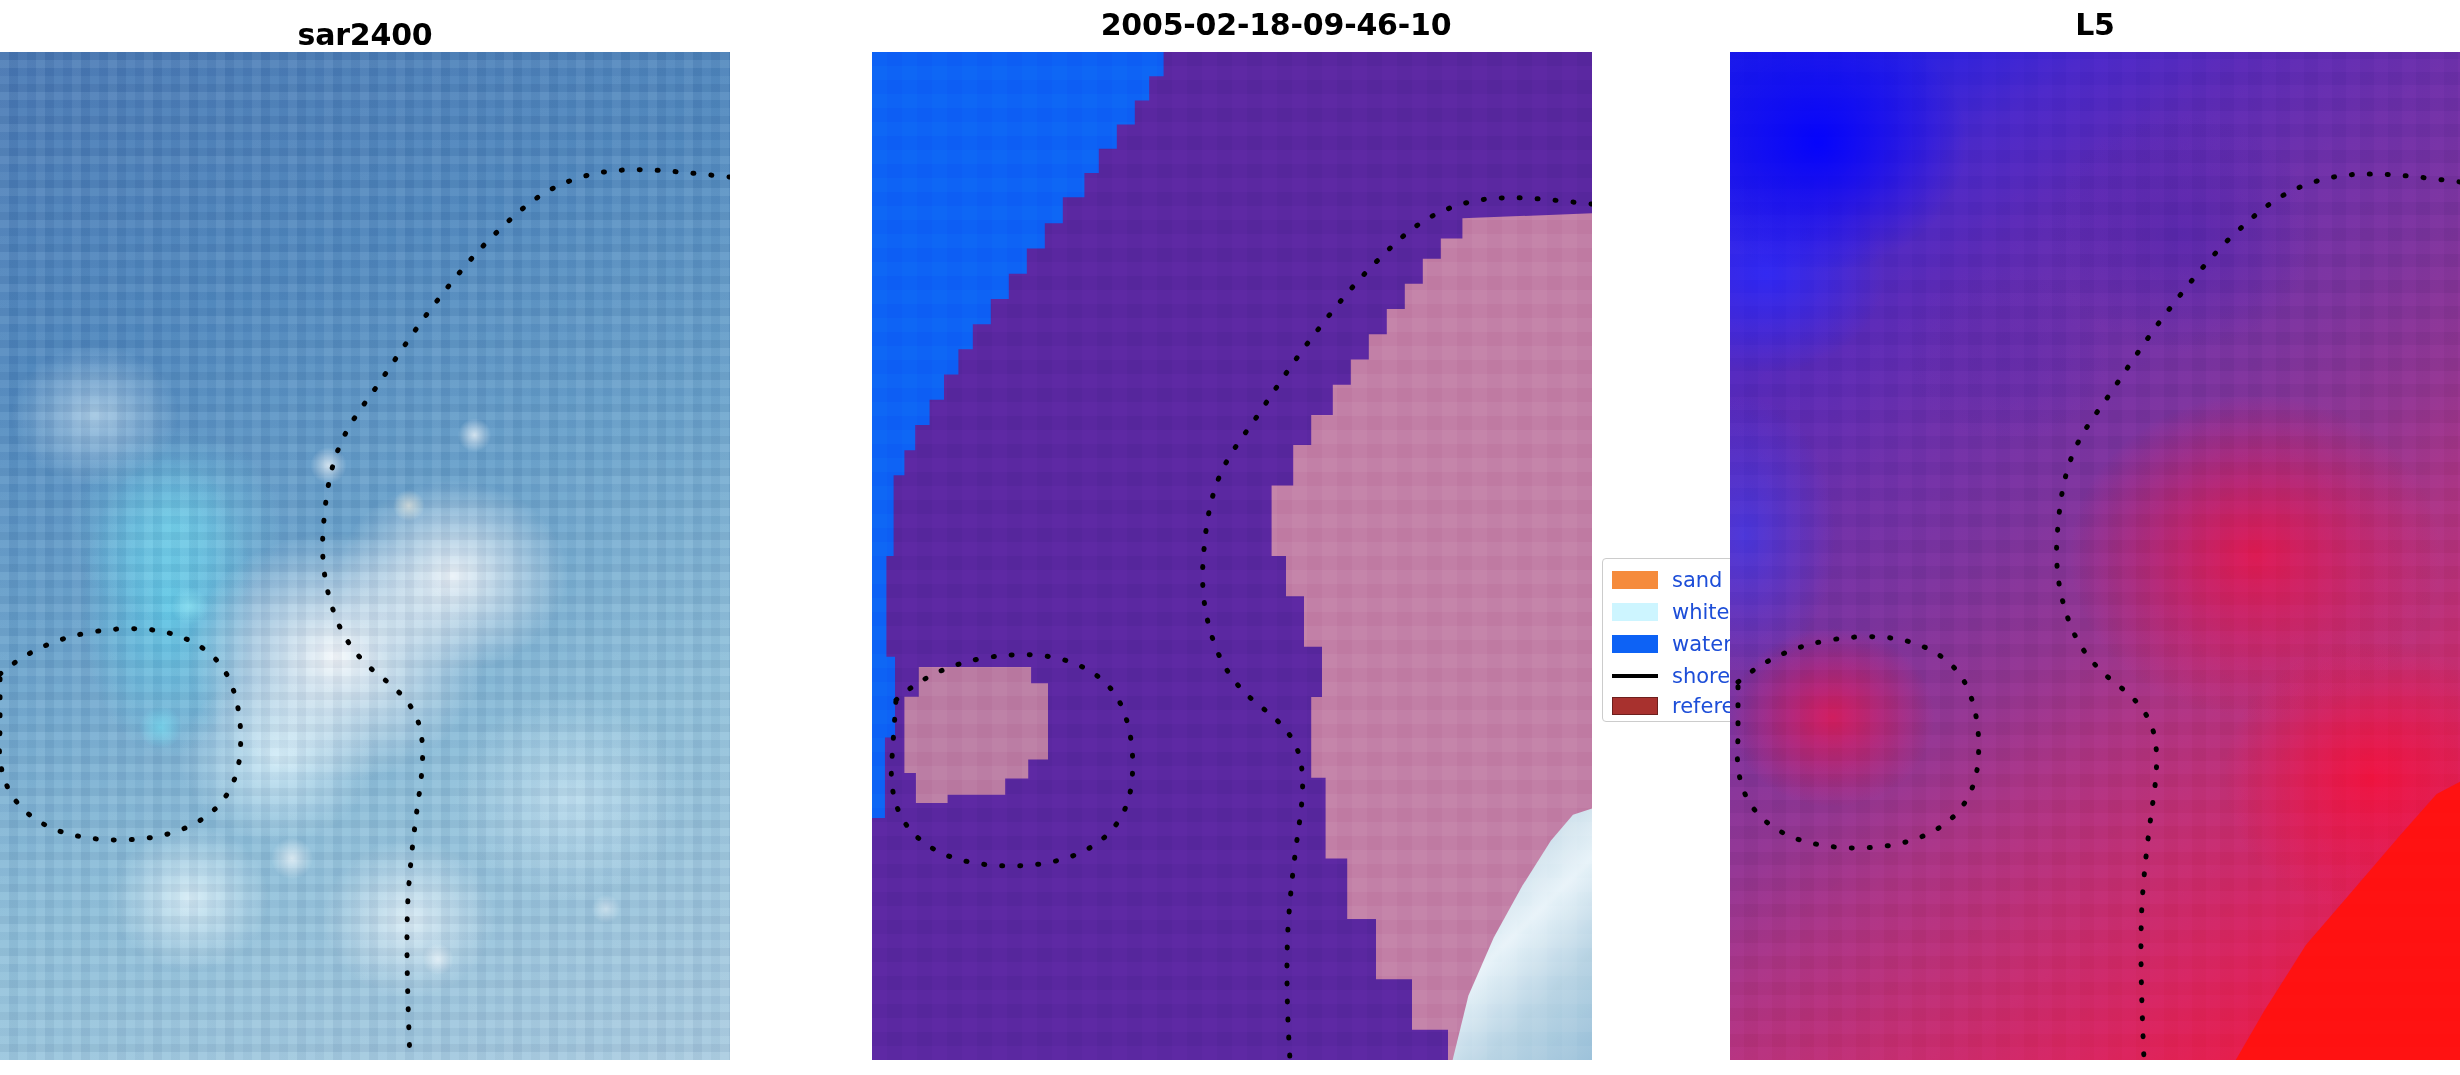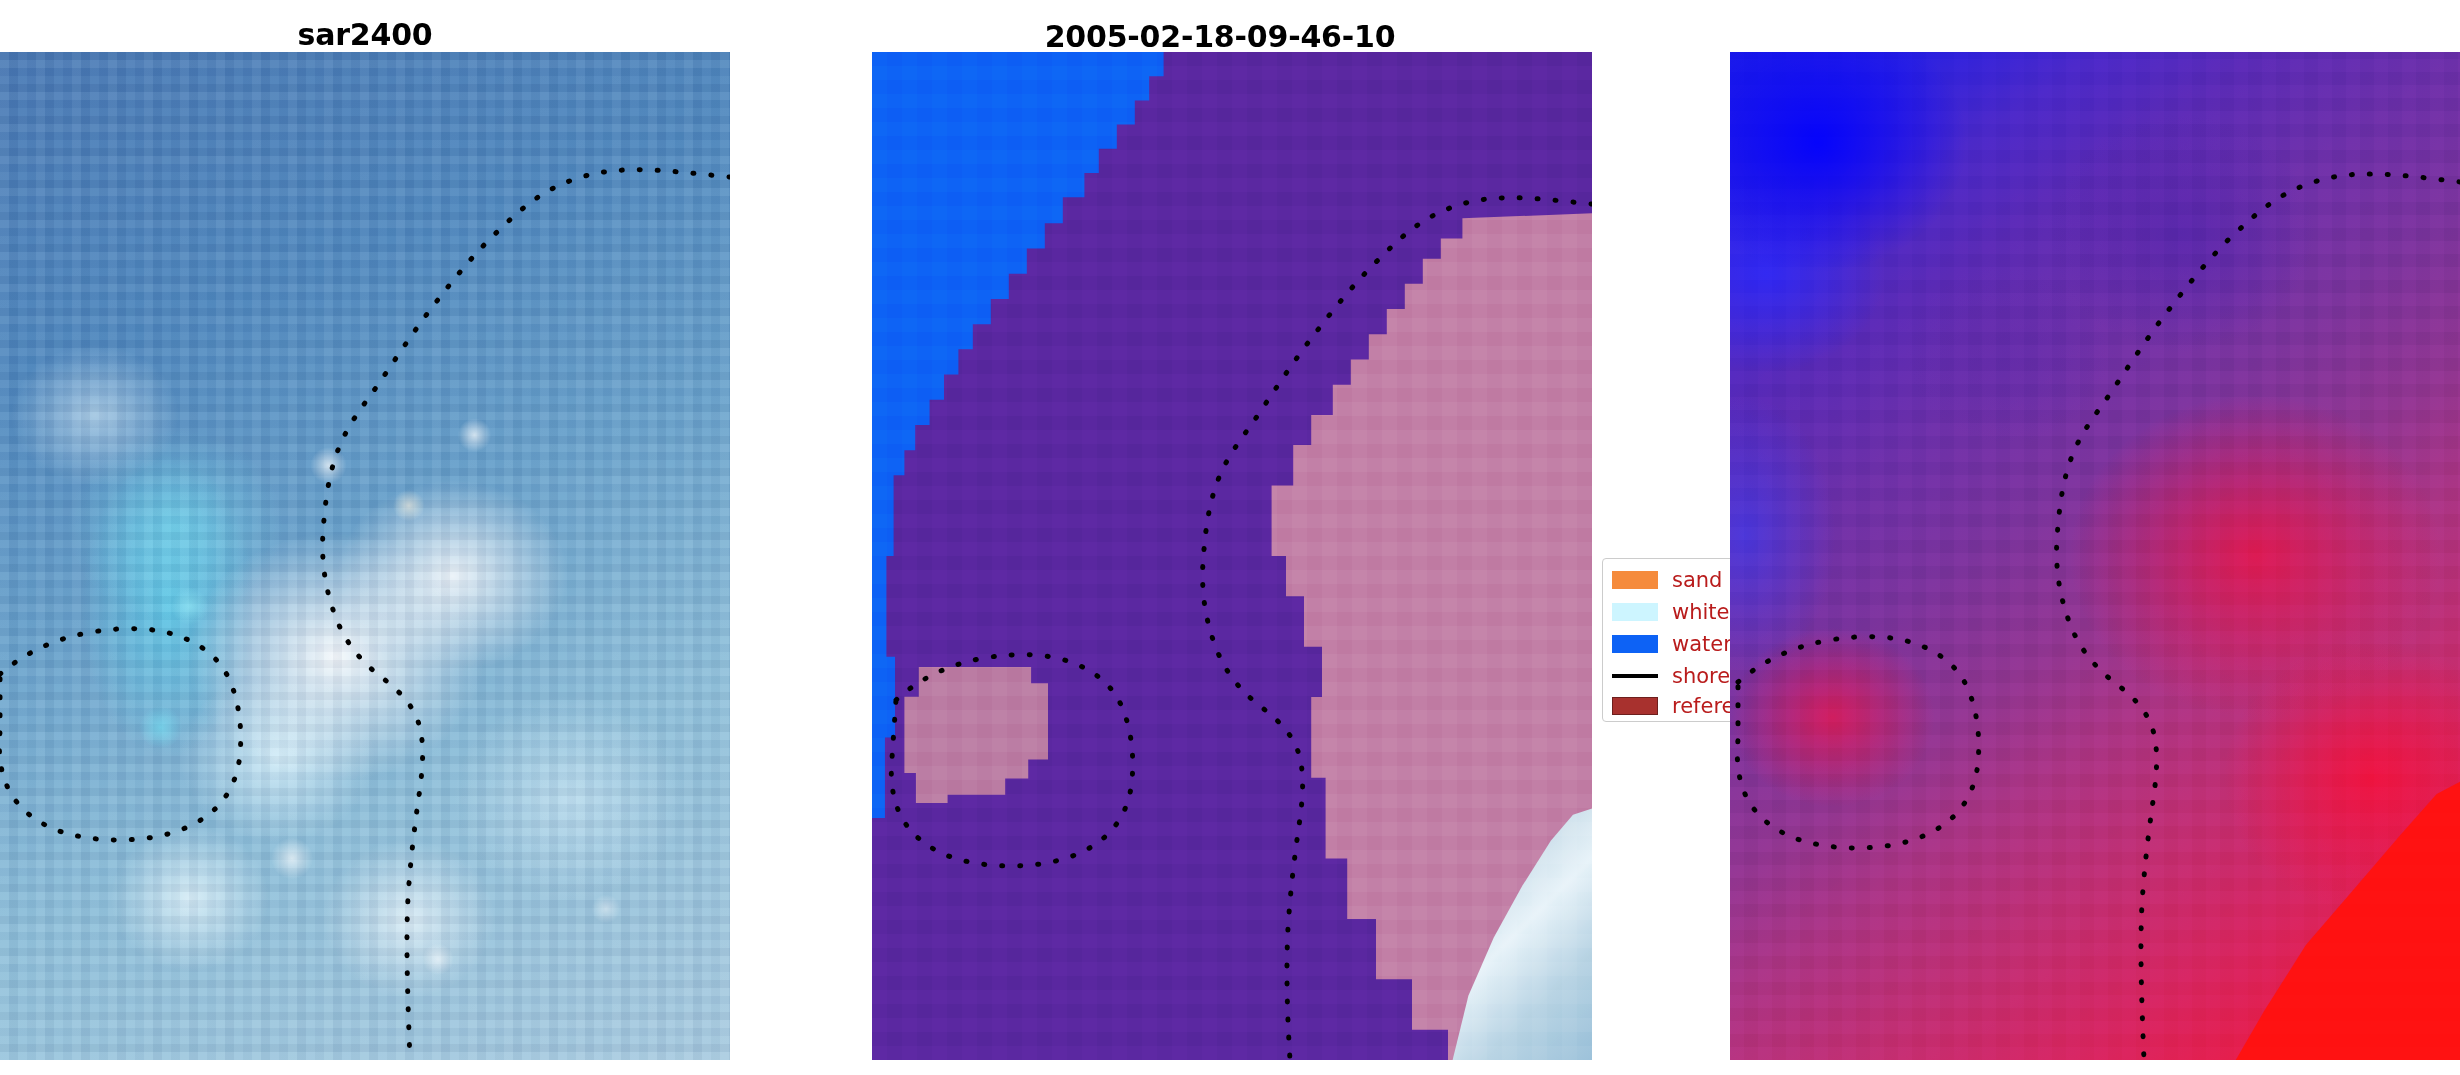--- a/index.html
+++ b/index.html
@@ -26,21 +26,21 @@
     position: absolute;
     font-weight: bold;
     font-size: 30px;
     color: #000000;
     text-align: center;
     letter-spacing: -0.2px;
     white-space: nowrap;
     font-family: "DejaVu Sans", sans-serif;
   }
   #title-1 { left: 0px;    top: 17px;  width: 730px; }
-  #title-2 { left: 860px;  top: 7px;  width: 720px; margin-top: 12px; }
+  #title-2 { left: 916px;  top: 7px;  width: 720px; }
   #title-3 { left: 1730px; top: 7px;  width: 730px; }
 
   
   .panel {
     position: absolute;
     top: 52px;
     height: 1008px;
     overflow: hidden;
   }
   #panel-1 { left: 0px;    width: 730px; }
@@ -225,32 +225,33 @@
   }
   .legend-line {
     width: 46px;
     height: 0;
     border-top: 4px solid #000000;
     flex: 0 0 auto;
   }
   .legend-label {
     margin-left: 14px;
     font-size: 21px;
-    color: #b91c1c;
+    color: #1d4ed8;
     white-space: nowrap;
     font-family: "DejaVu Sans", sans-serif;
   }
 </style>
 </head>
 <body>
 
 <div class="figure">
 
   <div class="panel-title" id="title-1">sar2400</div>
   <div class="panel-title" id="title-2">2005-02-18-09-46-10</div>
+  <div class="panel-title" id="title-3">L5</div>
 
   <div class="panel" id="panel-1">
     <div class="layer" id="p1-base"></div>
     <div class="layer" id="p1-tex"></div>
     <div class="layer" id="p1-blobs"></div>
     <svg class="shoreline-svg" viewBox="0 0 730 1008" preserveAspectRatio="none">
       <path class="shoreline-path" d="M 730 125 C 660 118, 620 112, 575 127 C 540 139, 520 158, 497 180
                C 470 206, 450 232, 430 258 C 412 282, 396 306, 380 330
                C 363 354, 348 372, 338 398 C 328 424, 325 452, 323 480
                C 321 512, 326 540, 336 566 C 346 592, 362 610, 380 624

